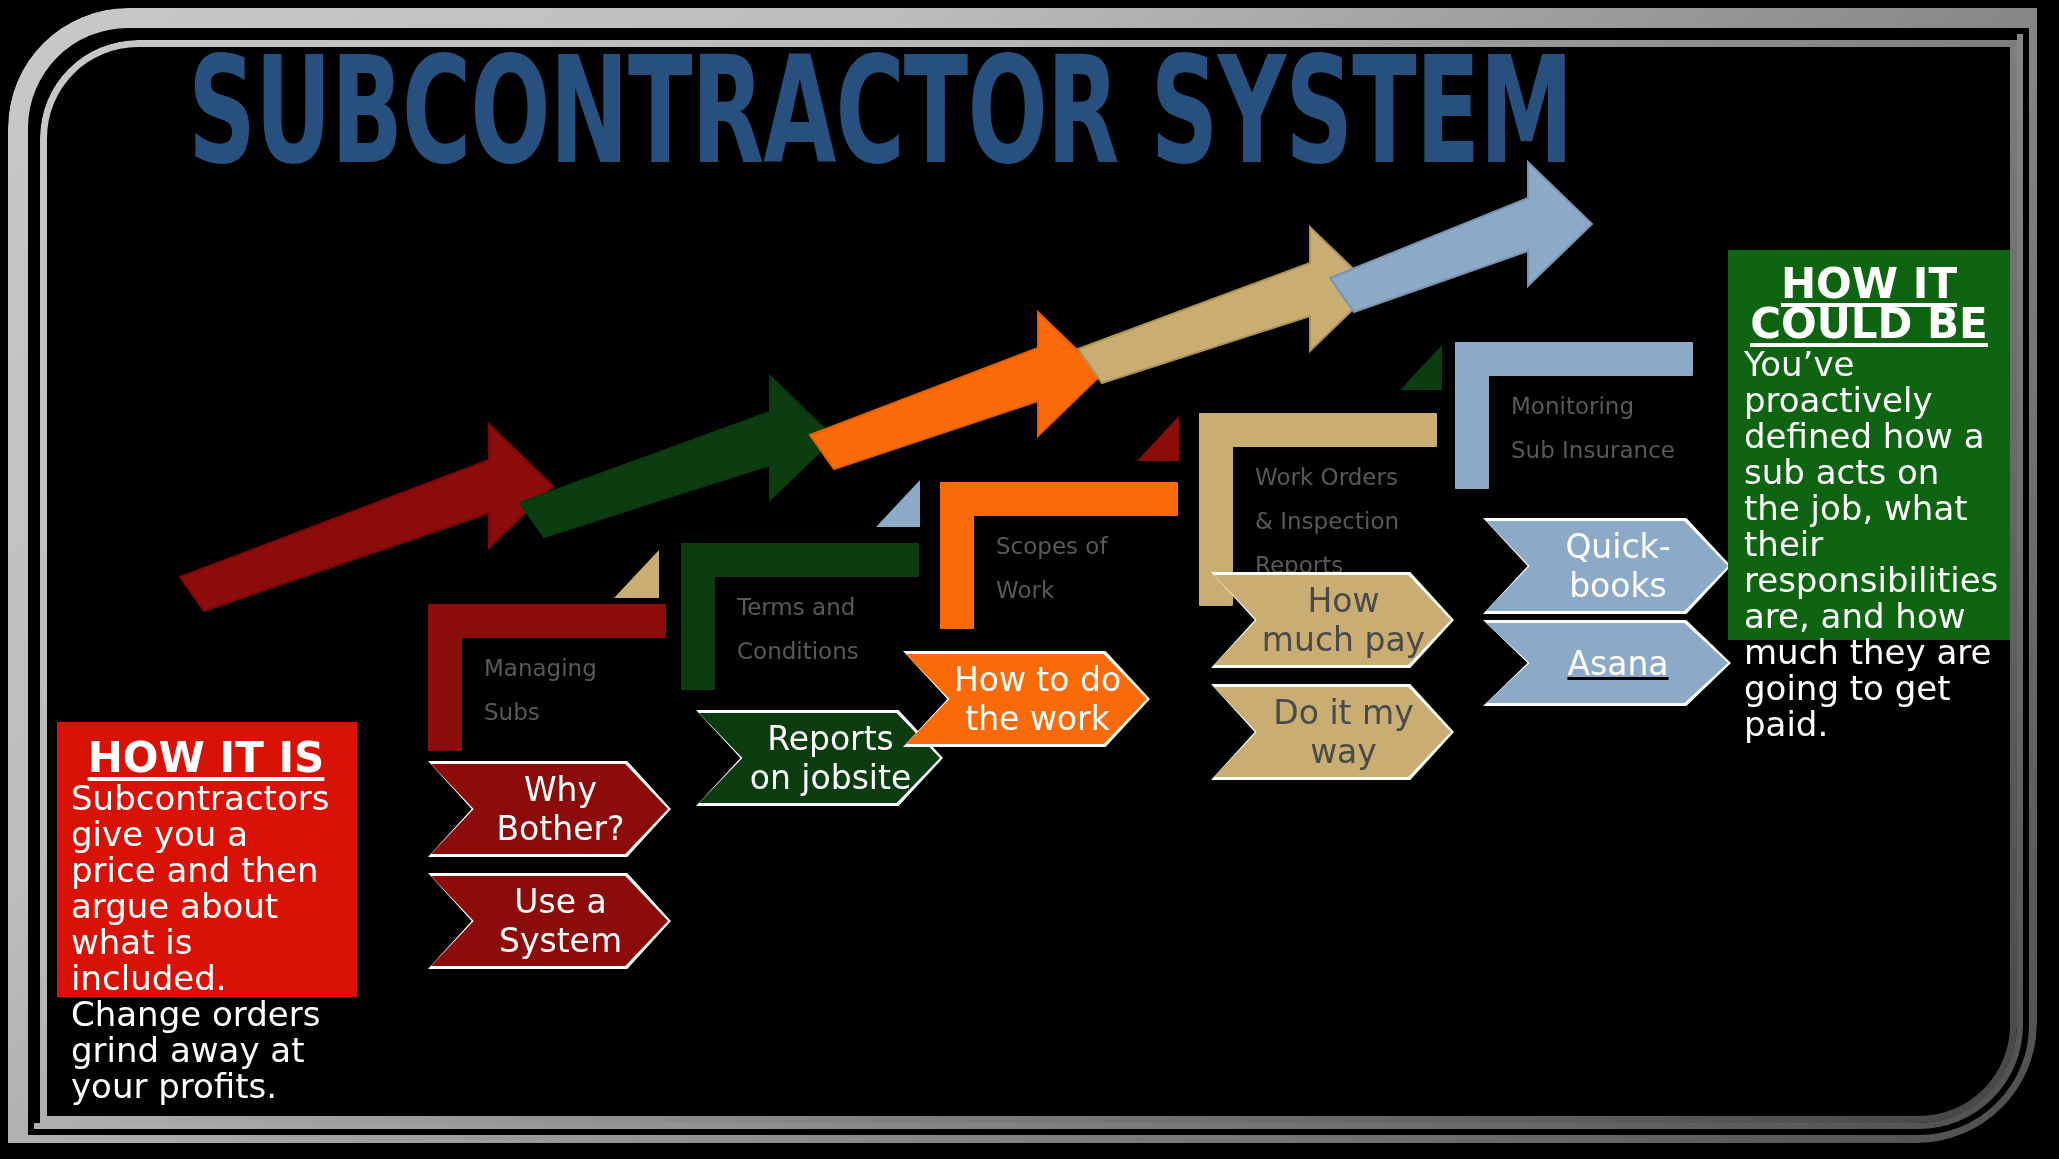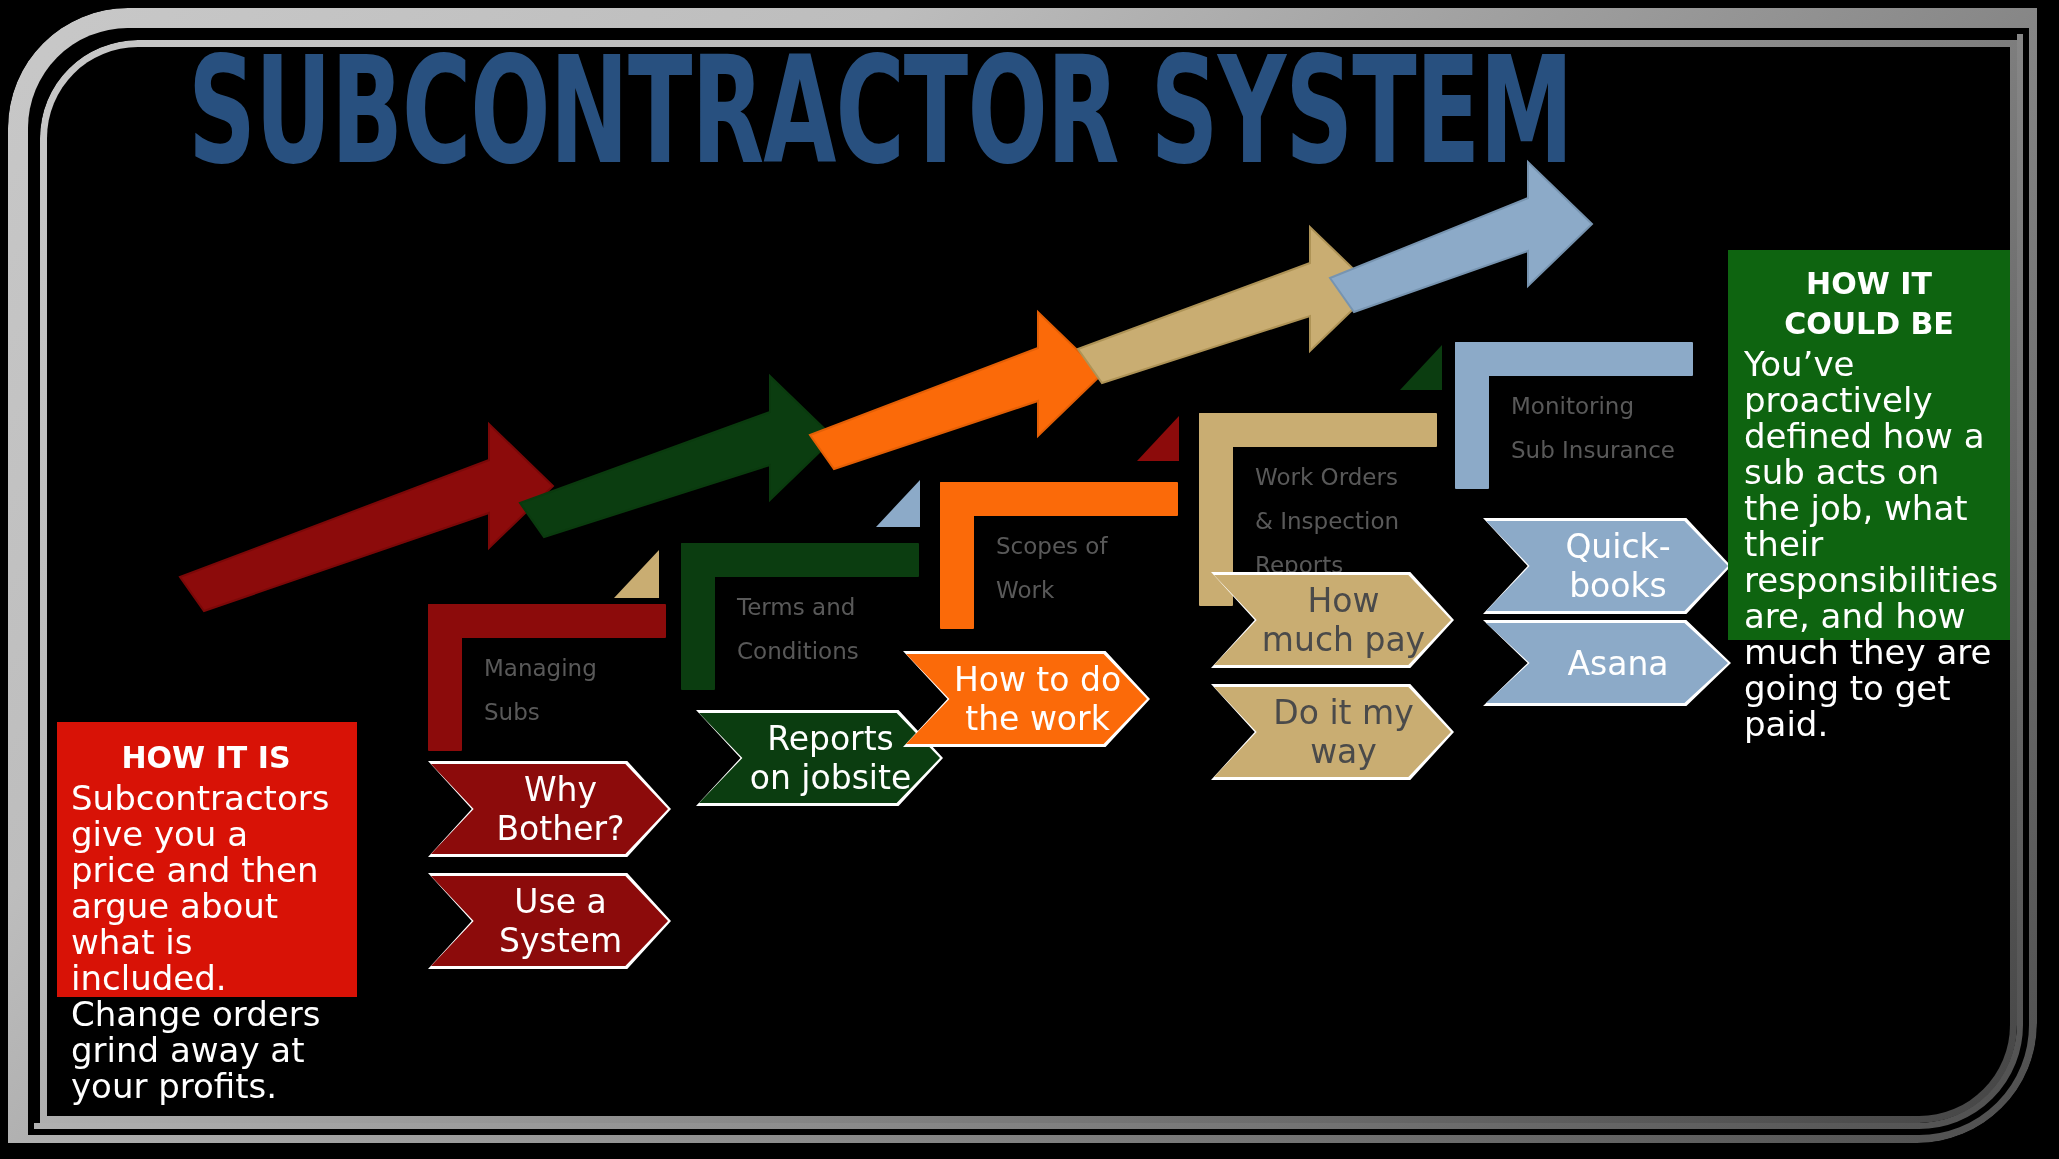--- a/index.html
+++ b/index.html
@@ -79,22 +79,22 @@
 
   
   .tri{position:absolute;width:0;height:0;}
 
   
   .sidebox{
     position:absolute;box-sizing:border-box;
     color:#fff;font-family:"DejaVu Sans","Liberation Sans",sans-serif;
   }
   .sidebox .sb-head{
-    display:block;text-align:center;font-weight:700;font-size:30px;line-height:40px;
-    text-underline-offset:5px;margin-bottom:2px;
+    display:block;text-align:center;font-weight:700;font-size:42px;line-height:40px;
+    text-decoration:underline;text-underline-offset:5px;margin-bottom:2px;
   }
   .sidebox .sb-body{
     display:block;font-size:34px;line-height:36px;white-space:pre-line;
   }
   #box-how-it-is{left:57px;top:722px;width:300px;height:275px;background:#D81206;padding:16px 16px 0 14px;}
   #box-how-could-be{left:1728px;top:250px;width:282px;height:390px;background:#0E6410;padding:14px 16px 0 16px;}
 </style>
 </head>
 <body>
 
@@ -221,21 +221,21 @@
   <div class="chev-wrap" style="left:1483px;top:518px;width:248px;height:96px;">
     <div class="chev-outline"></div>
     <div class="chev-body" style="background:#8CAAC8;">
       <span class="chev-txt">Quick-
 books</span>
     </div>
   </div>
 
   <div class="chev-wrap" style="left:1483px;top:620px;width:248px;height:86px;">
     <div class="chev-outline"></div>
-    <div class="chev-body" style="background:#8CAAC8;">
+    <div class="chev-body" style="background:#8CAAC8;text-decoration:underline;">
       <span class="chev-txt">Asana</span>
     </div>
   </div>
 
   <div class="sidebox" id="box-how-it-is">
     <span class="sb-head">HOW IT IS</span>
     <span class="sb-body">Subcontractors give you a price and then argue about what is included. Change orders grind away at your profits.</span>
   </div>
 
   <div class="sidebox" id="box-how-could-be">

